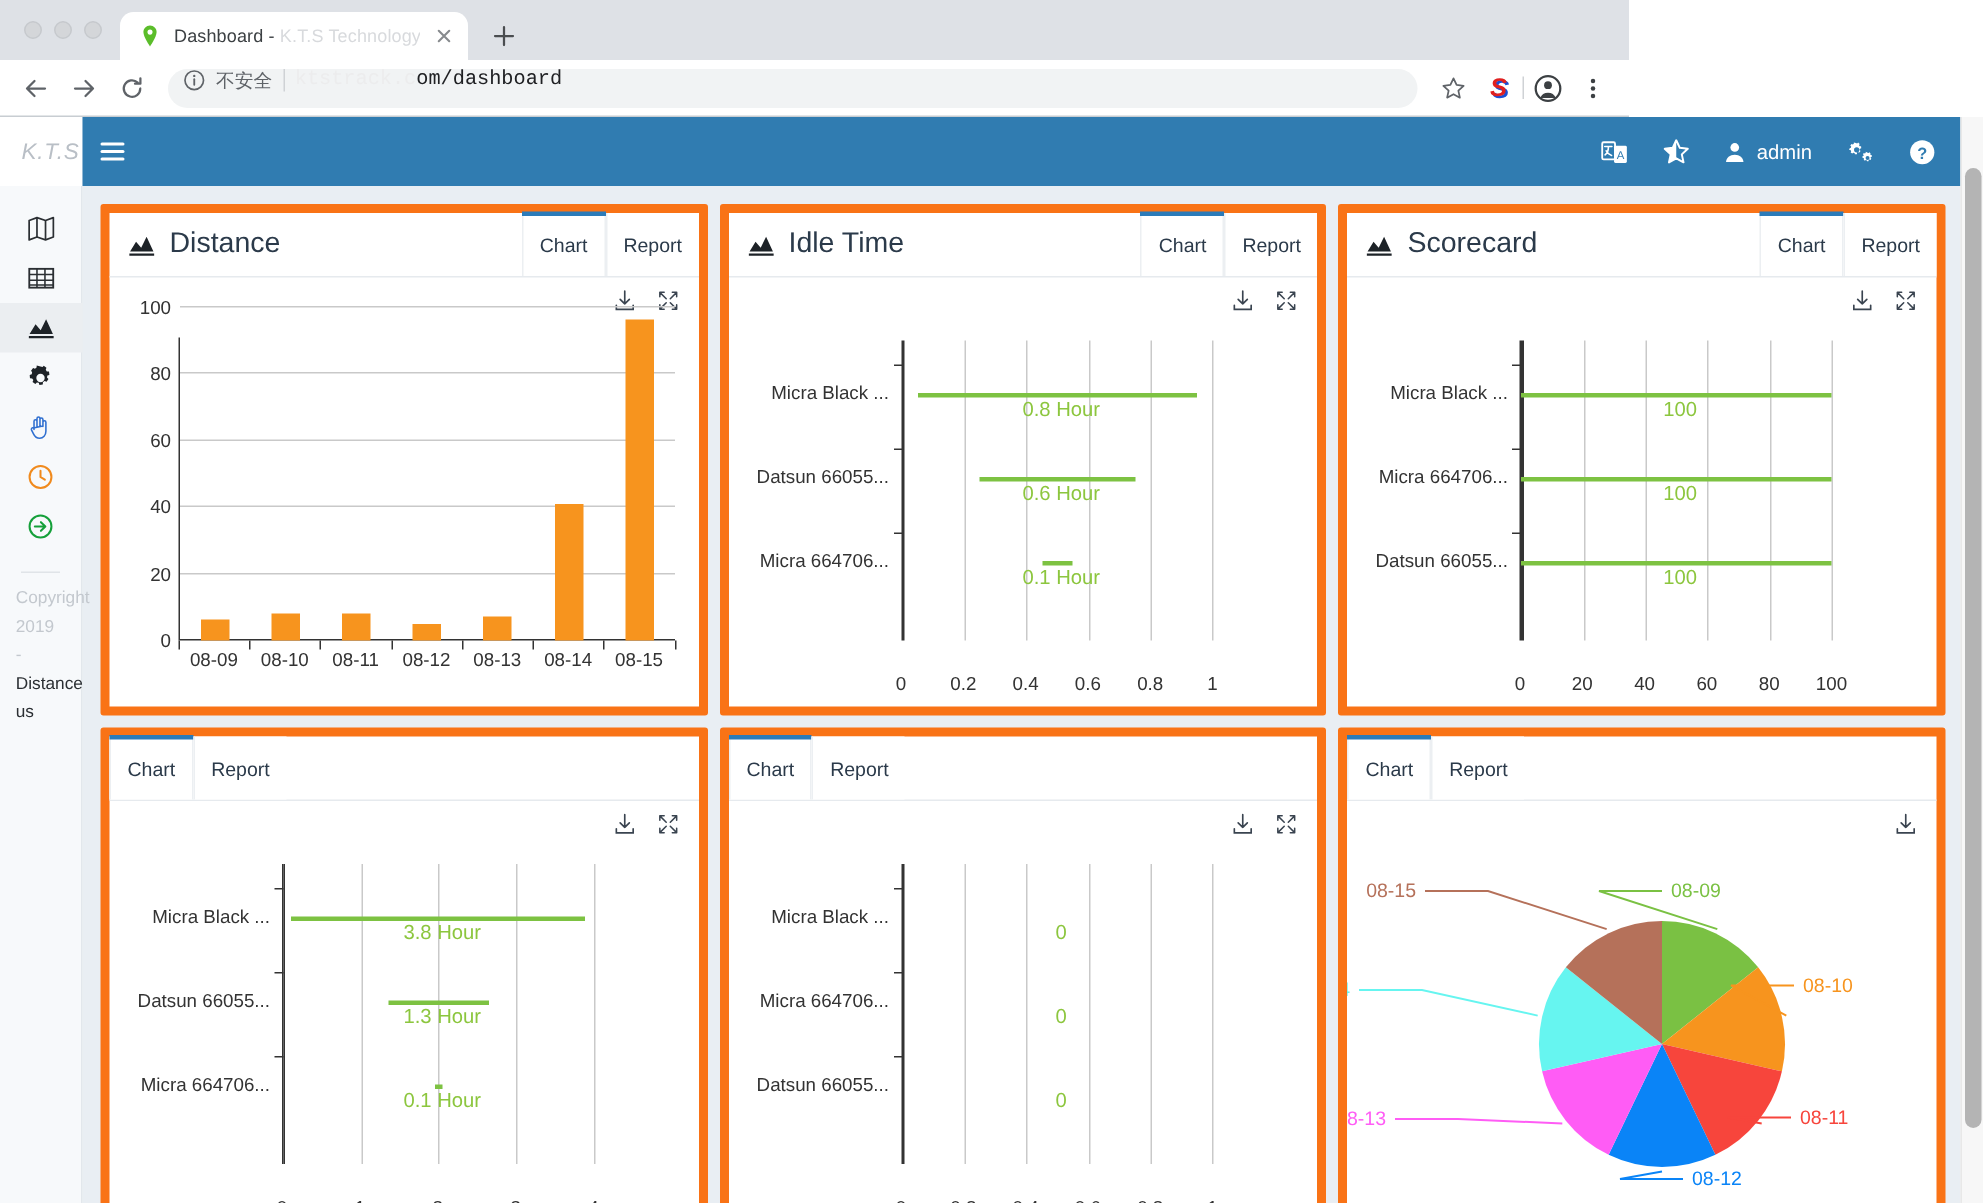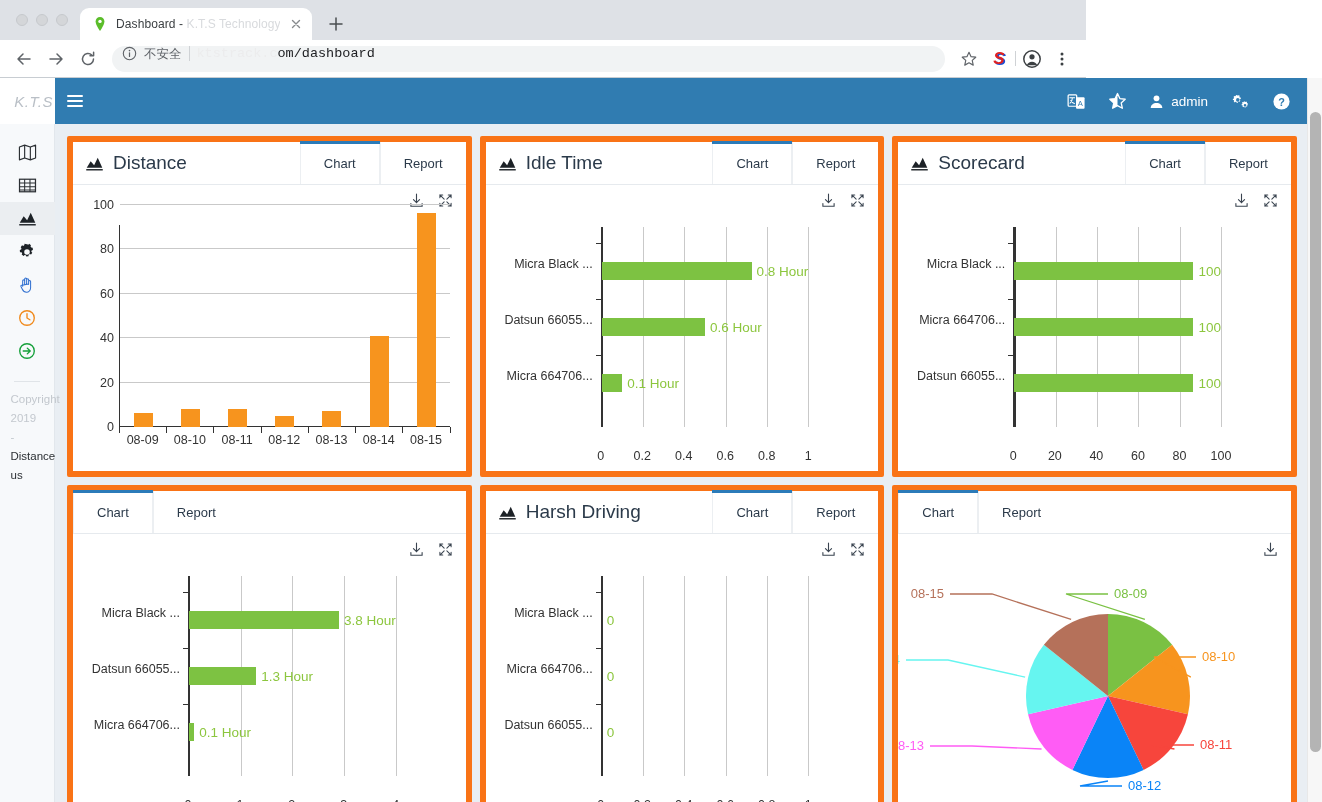--- a/index.html
+++ b/index.html
@@ -93,21 +93,21 @@
   .panel-head {
     height: 43px; display: flex; align-items: stretch;
     border-bottom: 1px solid #e6eaee;
   }
   .panel-title {
     display: flex; align-items: center; gap: 9px; padding-left: 12px; flex: 1 1 auto;
     font-size: 19px; color: #2b3a4a;
   }
   .tabs { display: flex; align-items: stretch; }
   .ptab {
-    display: flex; align-items: center; padding: 0 23px; font-size: 13px; color: #2b3a4a;
+    display: flex; align-items: center; padding: 0 11px; font-size: 13px; color: #2b3a4a;
     border-left: 1px solid #eceff2; position: relative; background: #fff;
   }
   .ptab.active::before {
     content: ""; position: absolute; top: -1px; left: -1px; right: -1px; height: 3px; background: #2b7bb9;
   }
   .ptab.active { border-right: 1px solid #eceff2; }
 
   .panel-body { position: relative; height: 286px; }
   .chart-tools { position: absolute; top: 7px; right: 12px; display: flex; gap: 12px; }
 
@@ -126,21 +126,21 @@
   .vc-xt { flex: 1 1 0; text-align: center; font-size: 12.5px; color: #333; }
   .vc-ticks { position: absolute; left: 46px; right: 8px; bottom: 34px; height: 0; }
   .vc-tickmark { position: absolute; width: 1px; height: 6px; background: #333; top: 0; }
 
   
   .hchart { position: absolute; left: 0; top: 34px; right: 0; bottom: 4px; }
   .hc-plot { position: absolute; left: 115px; right: 70px; top: 8px; bottom: 40px;
              border-left: 1.3px solid #333; }
   .hc-vgrid { position: absolute; top: 0; bottom: 0; width: 1px; background: #c9c9c9; }
   .hc-vgrid.zero { background: #333; width: 1.3px; }
-  .hc-row { position: absolute; left: 0; height: 18px; transform: translateY(-50%); display: flex; align-items: center; }
+  .hc-row { position: absolute; left: 0; height: 18px; transform: translateY(-50%); display: flex; align-items: center; flex-direction: column; }
   .hc-bar { height: 18px; background: #7dc242; }
   .hc-val { font-size: 13.5px; color: #8cc63e; margin-left: 5px; white-space: nowrap; }
   .hc-cat { position: absolute; right: 100%; transform: translateY(-50%); padding-right: 9px;
             font-size: 12.5px; color: #333; white-space: nowrap; }
   .hc-ytick { position: absolute; right: 100%; width: 6px; height: 1px; background: #333; }
   .hc-xaxis { position: absolute; left: 115px; right: 70px; bottom: 18px; }
   .hc-xt { position: absolute; transform: translateX(-50%); font-size: 12.5px; color: #333; }
 
   
   .pie-wrap { position: absolute; inset: 34px 0 0 0; }
@@ -635,29 +635,20 @@
                   <span class="hc-xt" style="left:75%">3</span>
                   <span class="hc-xt" style="left:100%">4</span>
                 </div>
               </div>
         </div>
           </div>
         </div>
         <div class="cell">
       <div class="panel">
         <div class="panel-head">
-    <div class="panel-title">
-      <span>
-                  <svg width="19" height="19" viewBox="0 0 20 20">
-                    <path d="M1.8 14.4L6 7.6l3.6 4.2L13.4 4l4.8 10.4z" fill="#1d2227"></path>
-                    <path d="M1.3 16.6h17.4" stroke="#1d2227" stroke-width="1.5"></path>
-                  </svg>
-                </span>
-      <span>Harsh Driving</span>
-    </div>
     <div class="tabs">
       <div class="ptab active">Chart</div>
       <div class="ptab">Report</div>
     </div>
             </div>
         <div class="panel-body">
           <div class="chart-tools">
     <span>
                   <svg width="17" height="17" viewBox="0 0 20 20">
                     <path d="M10 2.5v10m0 0l-3.6-3.6M10 12.5l3.6-3.6" stroke="#3a4450" stroke-width="1.3" fill="none" stroke-linecap="round" stroke-linejoin="round"></path>

